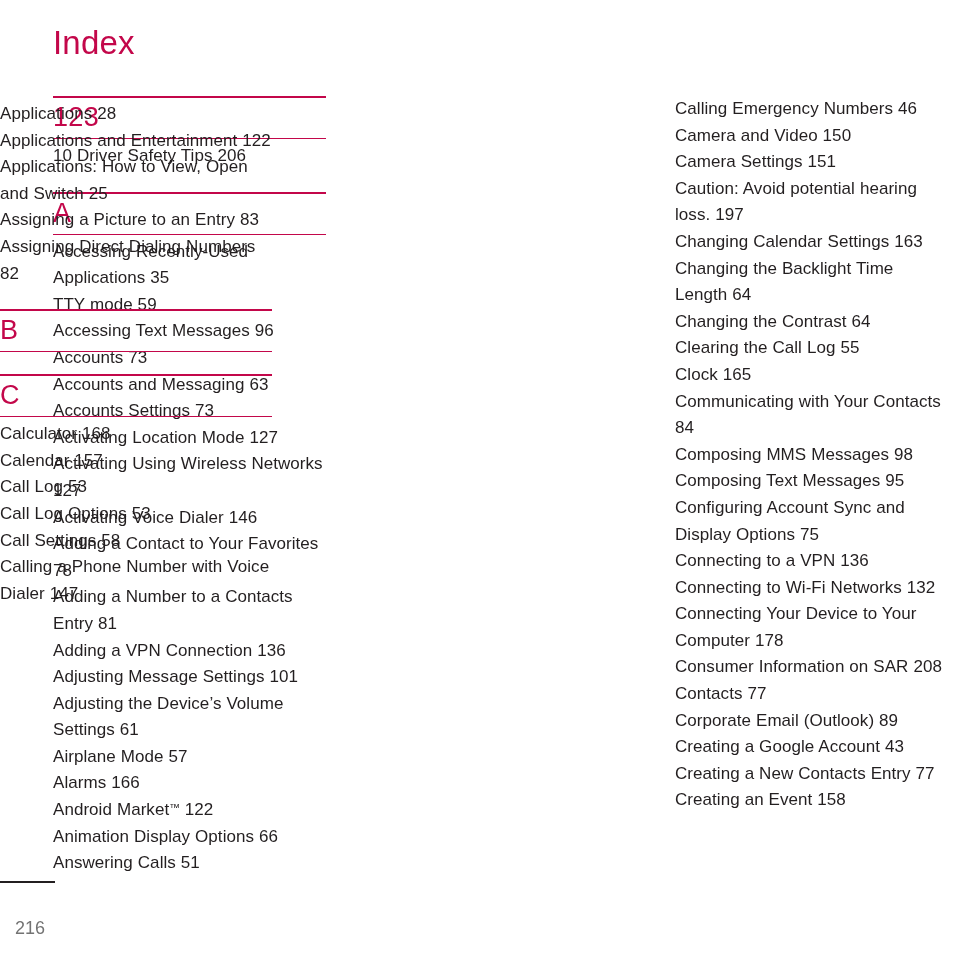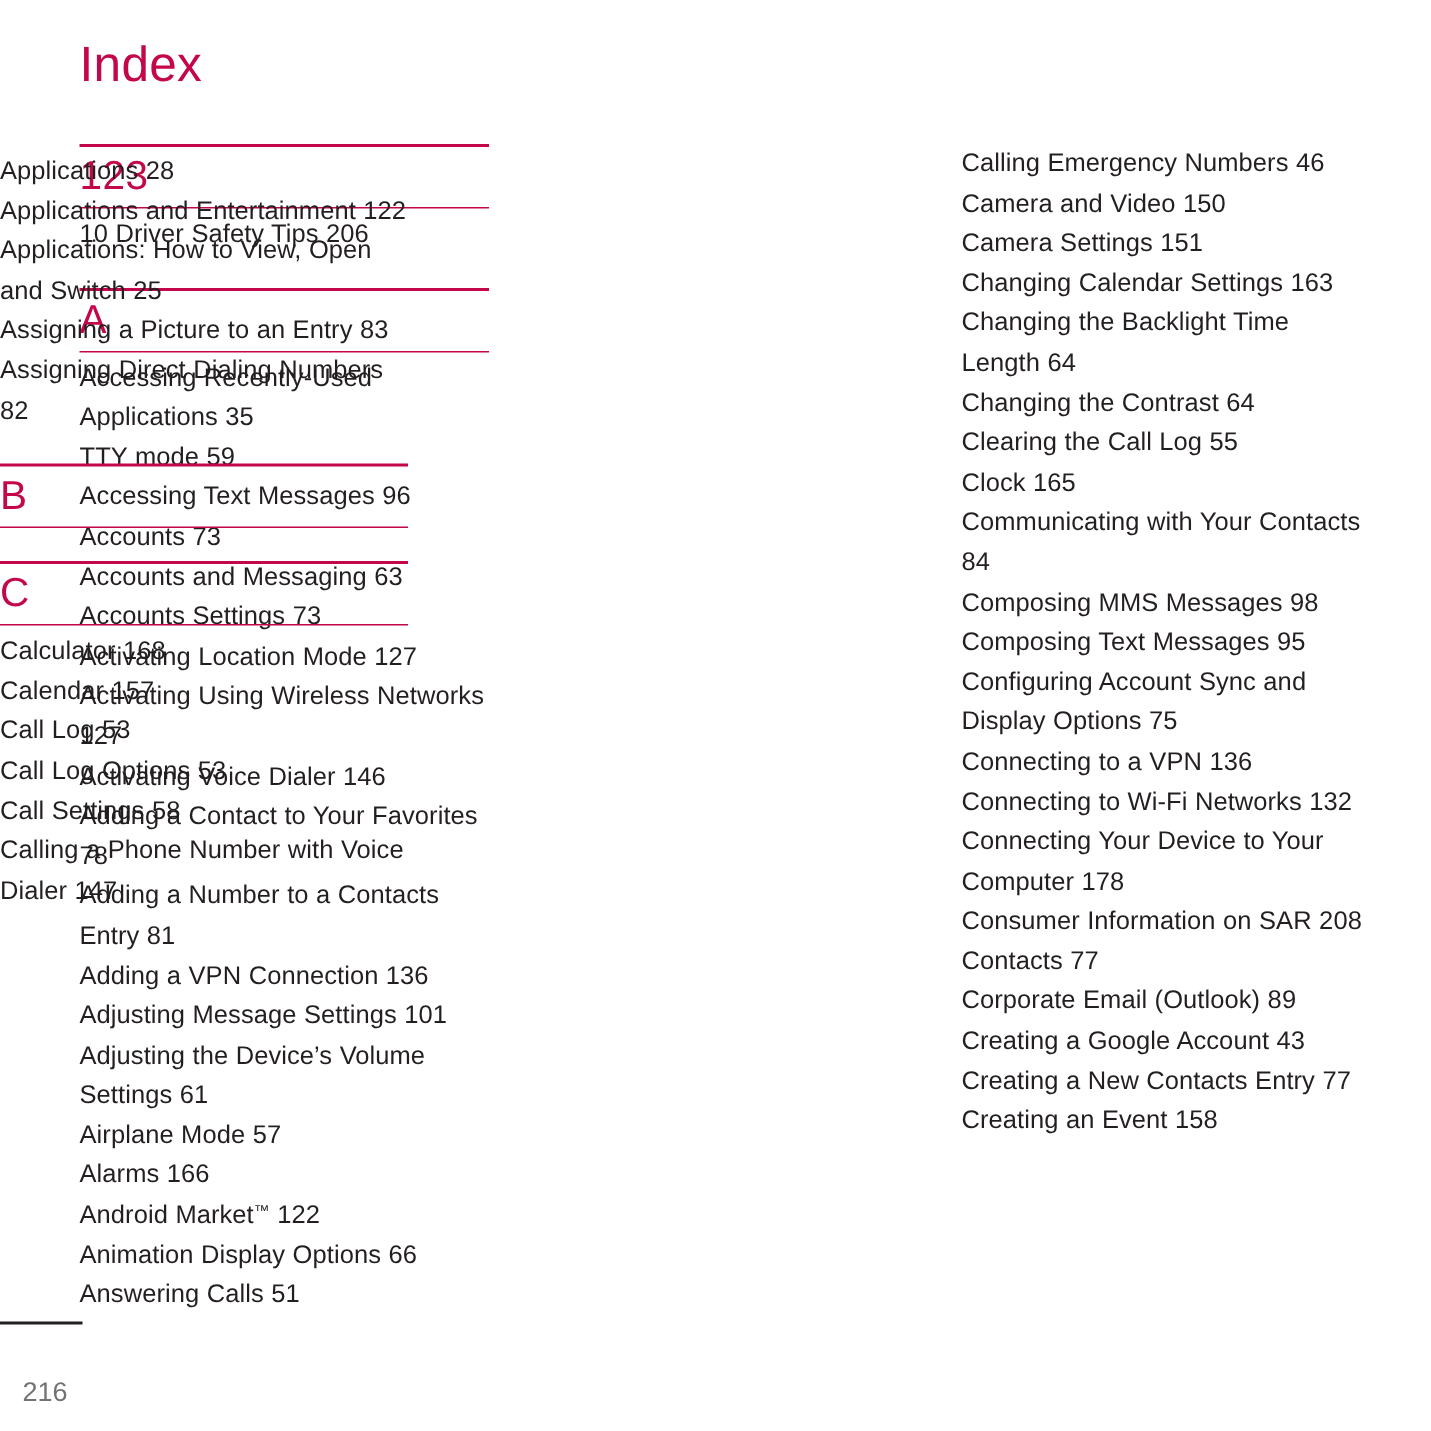--- a/index.html
+++ b/index.html
@@ -40,21 +40,21 @@
     top: 96px;
     width: 954px;
     display: flex;
     gap: 0;
   }
   .col {
     box-sizing: border-box;
   }
   .col-1 { width: 325px; padding-left: 53px; padding-right: 13px; }
   .col-2 { width: 294px; padding-left: 347px; margin-left: -347px; padding-right: 13px; }
-  .col-3 { width: 314px; padding-left: 0px; padding-right: 22px; }
+  .col-3 { width: 314px; padding-left: 0px; padding-right: 22px; margin-left: 34px; }
 
   
   .columns { display: block; }
   .col {
     position: absolute;
     top: 0;
   }
   .col-1 { left: 53px;  width: 273px; padding: 0; }
   .col-2 { left: 347px; width: 272px; padding: 0; }
   .col-3 { left: 641px; width: 273px; padding: 0; }
@@ -190,20 +190,21 @@
             <div class="entry">Call Settings 58</div>
             <div class="entry">Calling a Phone Number with Voice Dialer 147</div>
           </div>
         </div>
       </div>
     <div class="col col-3">
         <div class="entries" style="padding-top: 0px;">
           <div class="entry">Calling Emergency Numbers 46</div>
           <div class="entry">Camera and Video 150</div>
           <div class="entry">Camera Settings 151</div>
+          <div class="entry">Caution: Avoid potential hearing loss. 197</div>
           <div class="entry">Changing Calendar Settings 163</div>
           <div class="entry">Changing the Backlight Time Length 64</div>
           <div class="entry">Changing the Contrast 64</div>
           <div class="entry">Clearing the Call Log 55</div>
           <div class="entry">Clock 165</div>
           <div class="entry">Communicating with Your Contacts 84</div>
           <div class="entry">Composing MMS Messages 98</div>
           <div class="entry">Composing Text Messages 95</div>
           <div class="entry">Configuring Account Sync and Display Options 75</div>
           <div class="entry">Connecting to a VPN 136</div>

